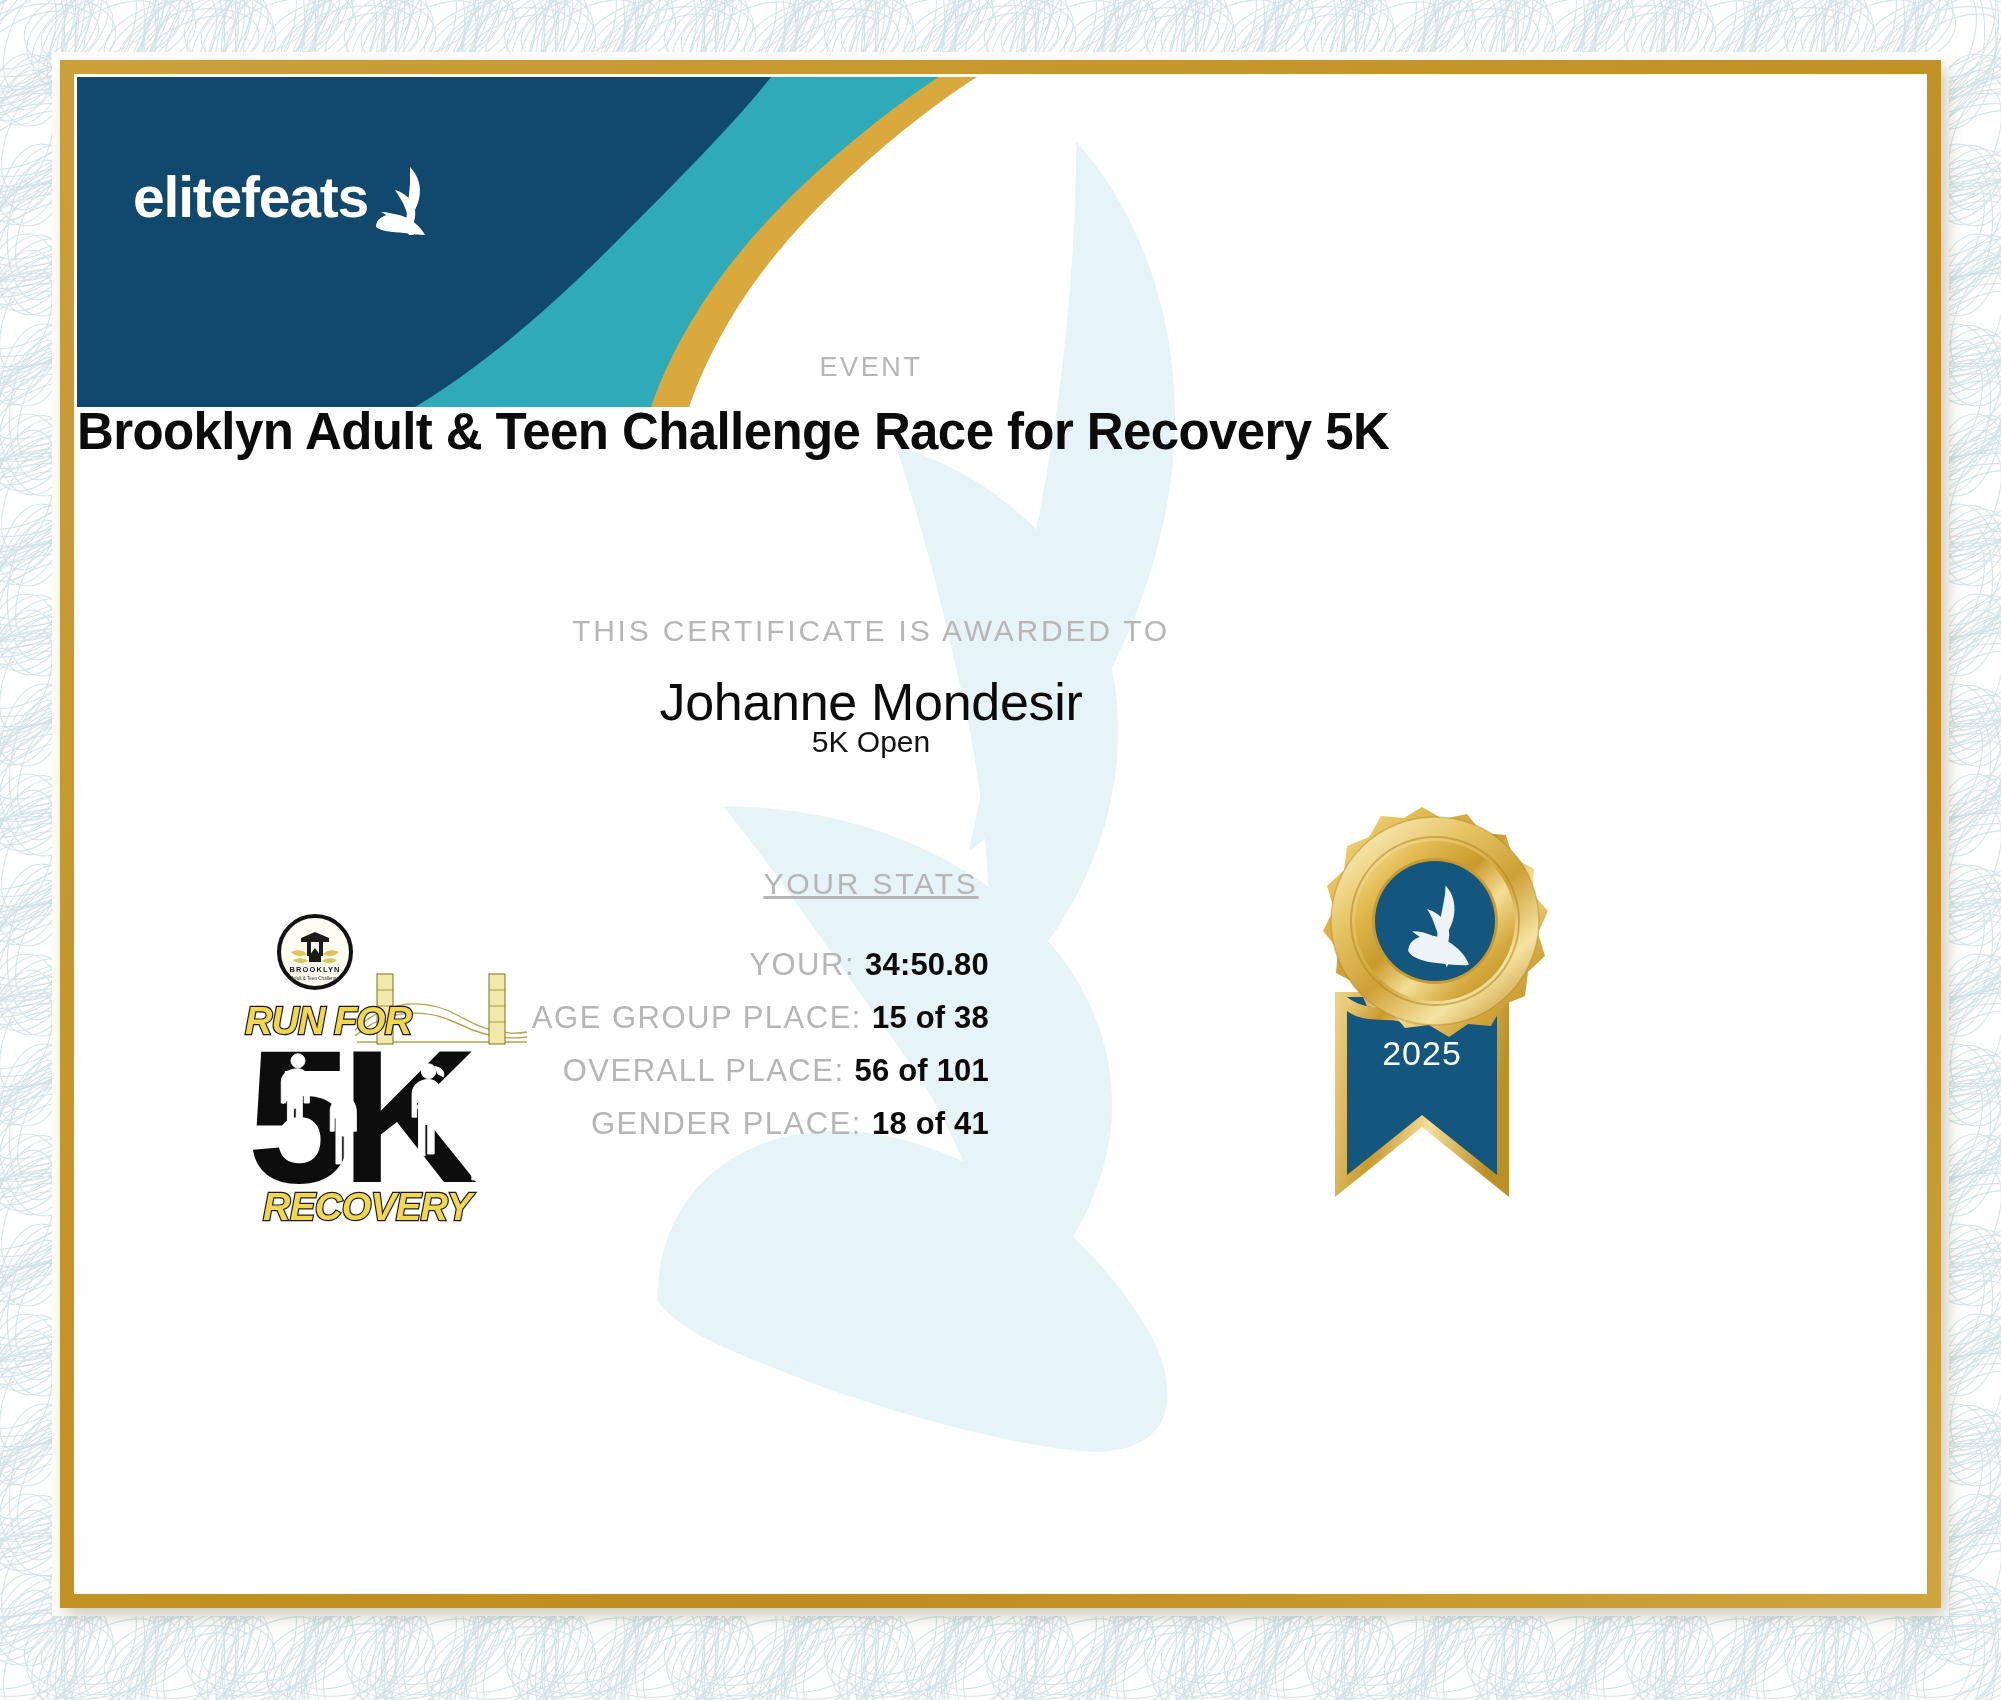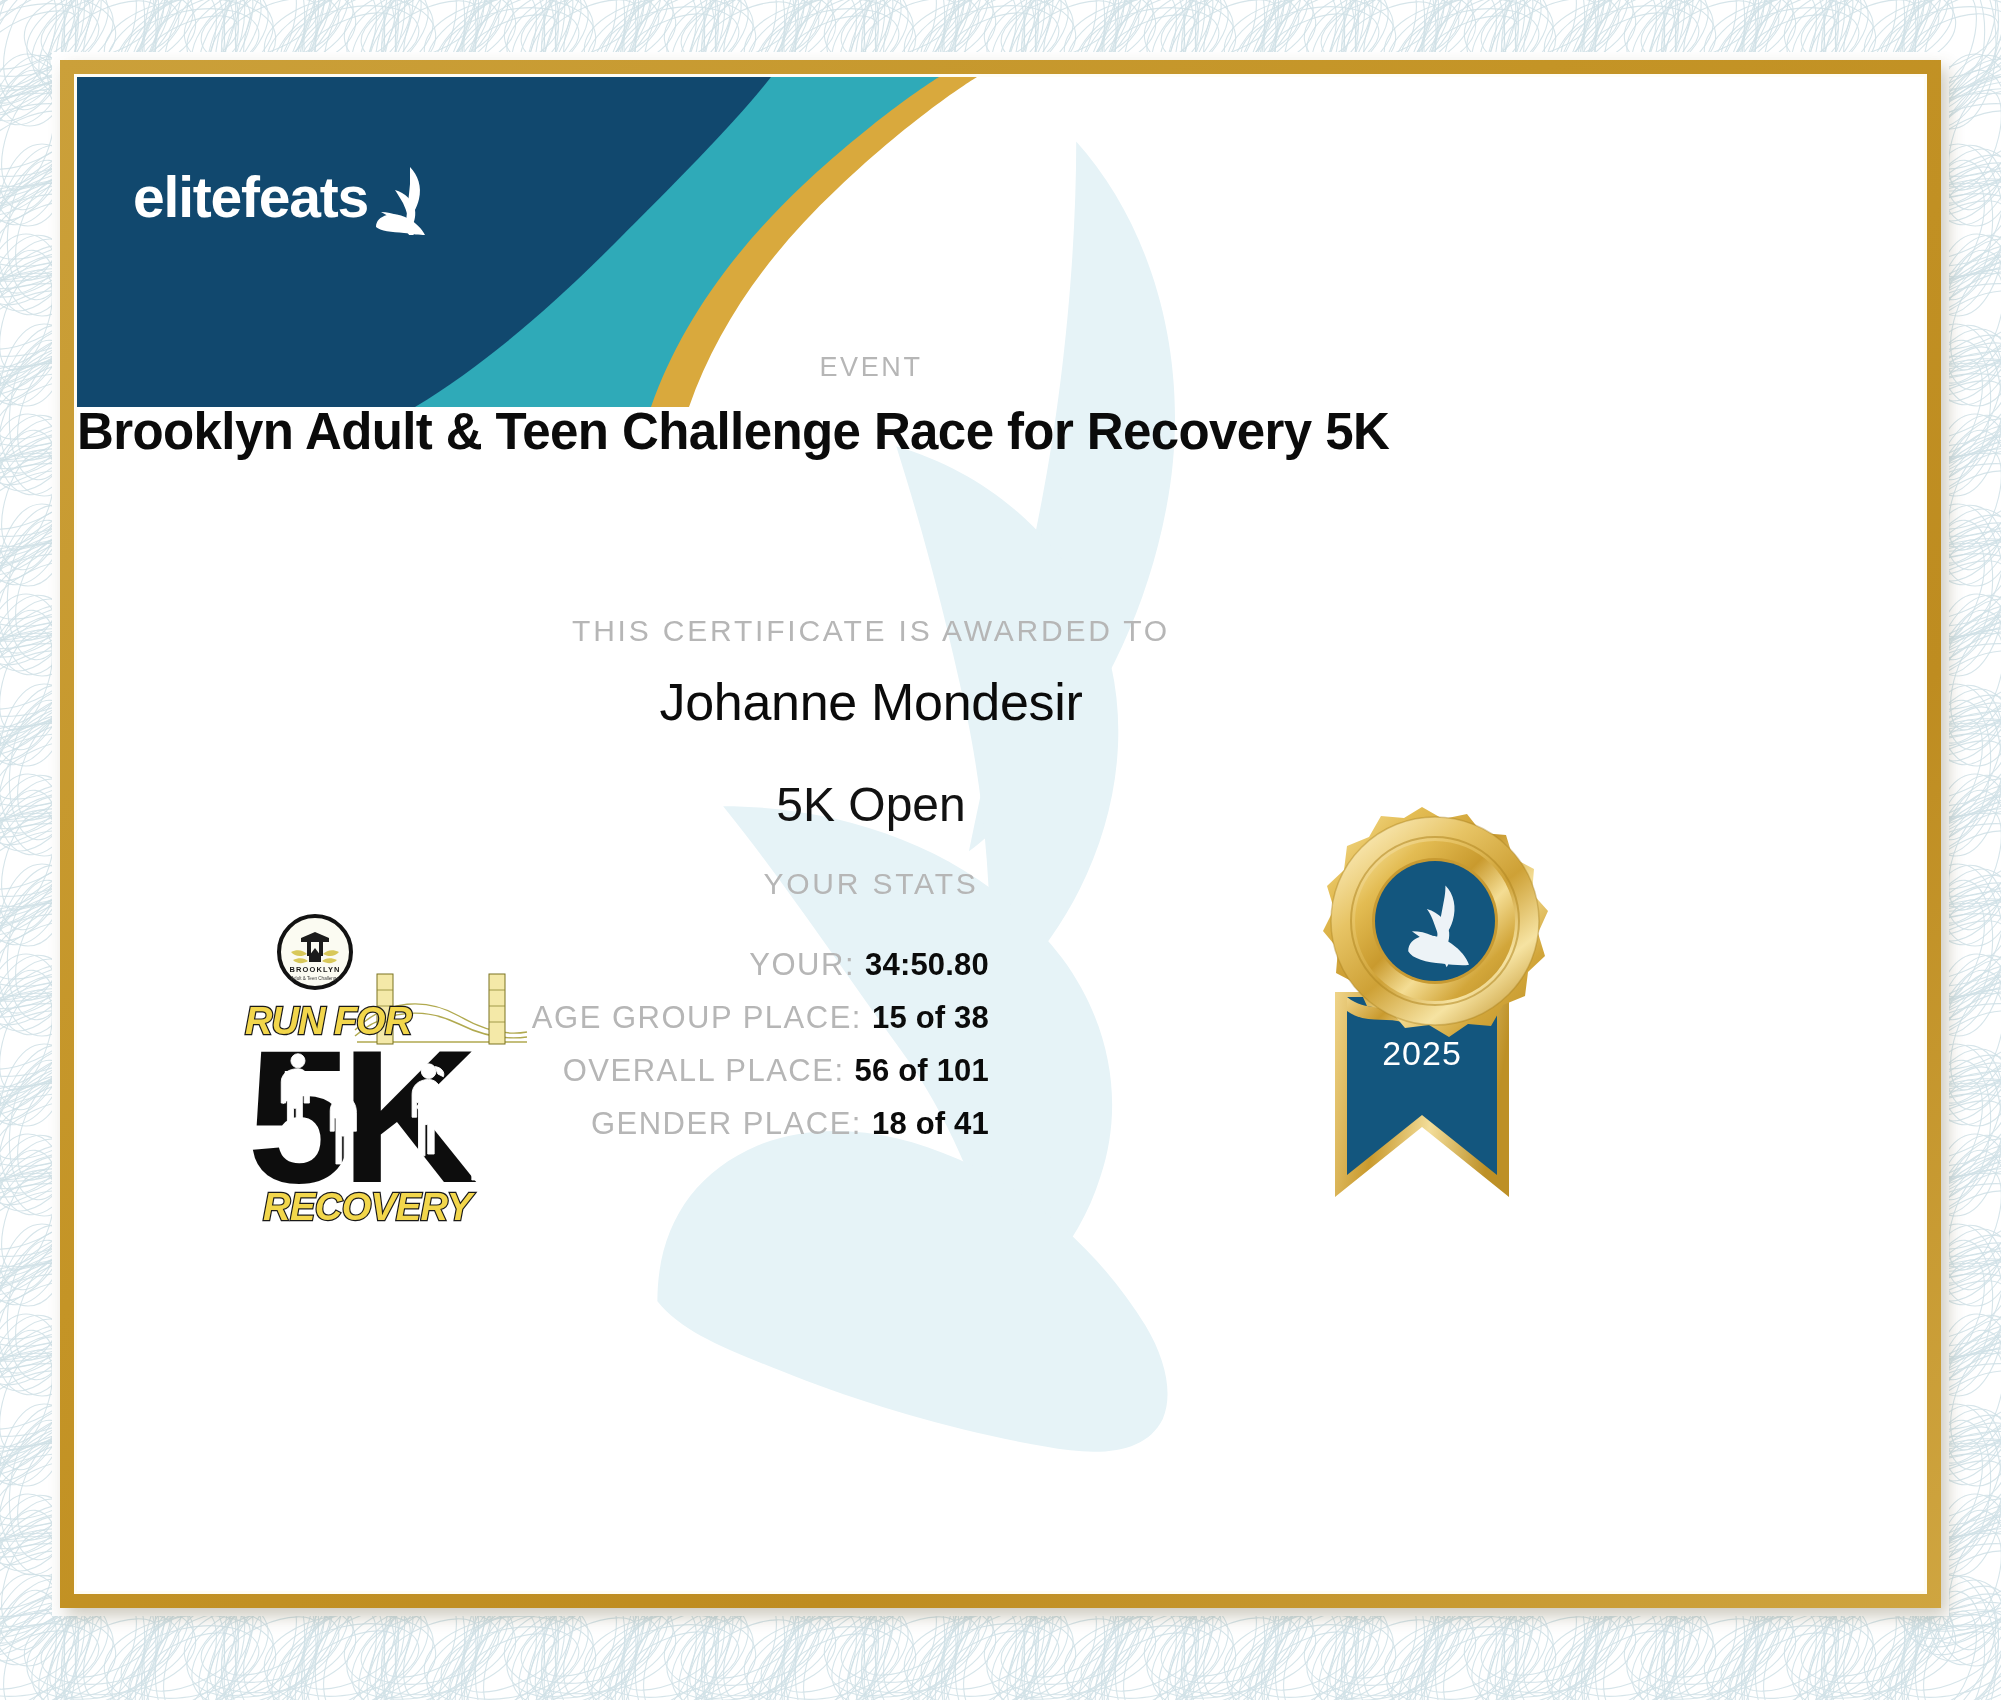--- a/index.html
+++ b/index.html
@@ -117,28 +117,28 @@
     position: absolute;
     left: 0; top: 595px; width: 1588px;
     text-align: center;
     color: #0B0B0B;
     font-size: 52px;
     font-weight: 400;
     letter-spacing: -0.3px;
   }
   #recipient-division {
     position: absolute;
-    left: 0; top: 700px; width: 1588px;
+    left: 0; top: 648px; width: 1588px;
     text-align: center;
     color: #121212;
-    font-size: 48px;
+    font-size: 30px;
     font-weight: 400;
   }
 
-  #stats-label { position: absolute; left: 0; top: 790px; width: 1588px; font-size: 30px; letter-spacing: 2.8px; }
+  #stats-label { position: absolute; left: 0; top: 790px; width: 1588px; font-size: 30px; letter-spacing: 2.8px; text-decoration: underline; }
 
   #stats-rows {
     position: absolute;
     left: 0; top: 870px;
     width: 1588px;
   }
   .stat-row {
     text-align: right;
     padding-right: 676px;
     margin-bottom: 17px;

